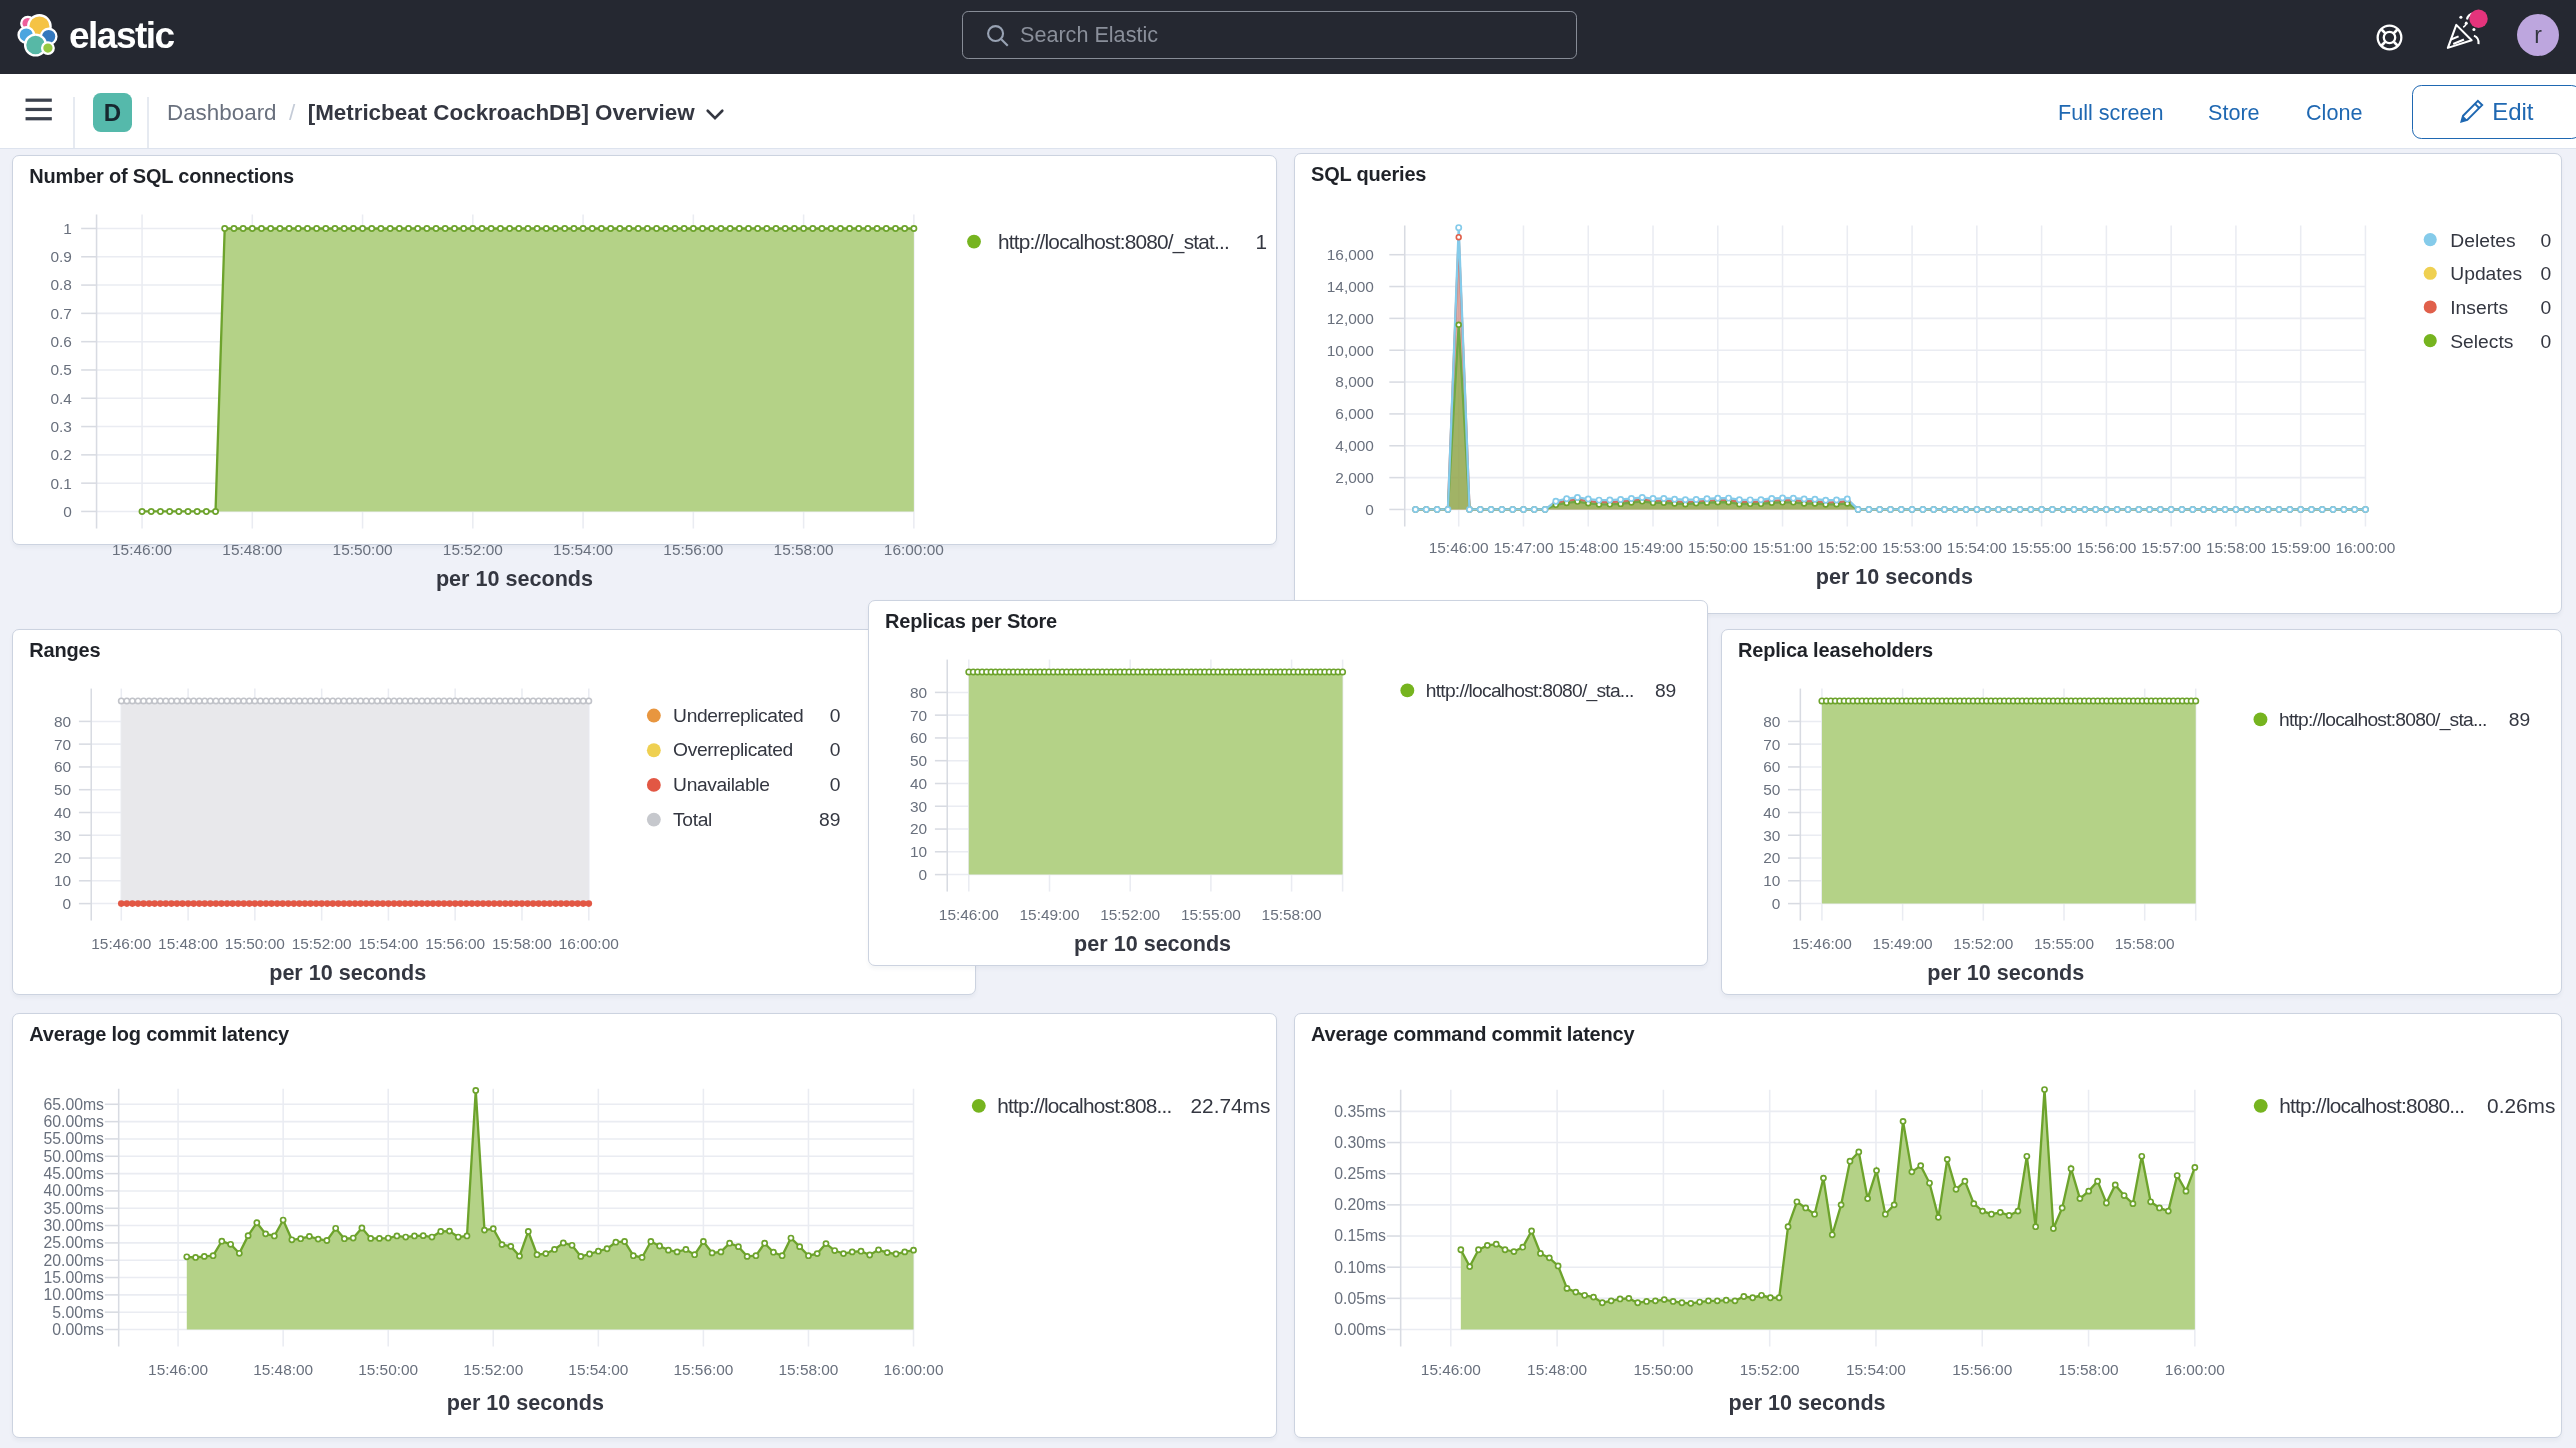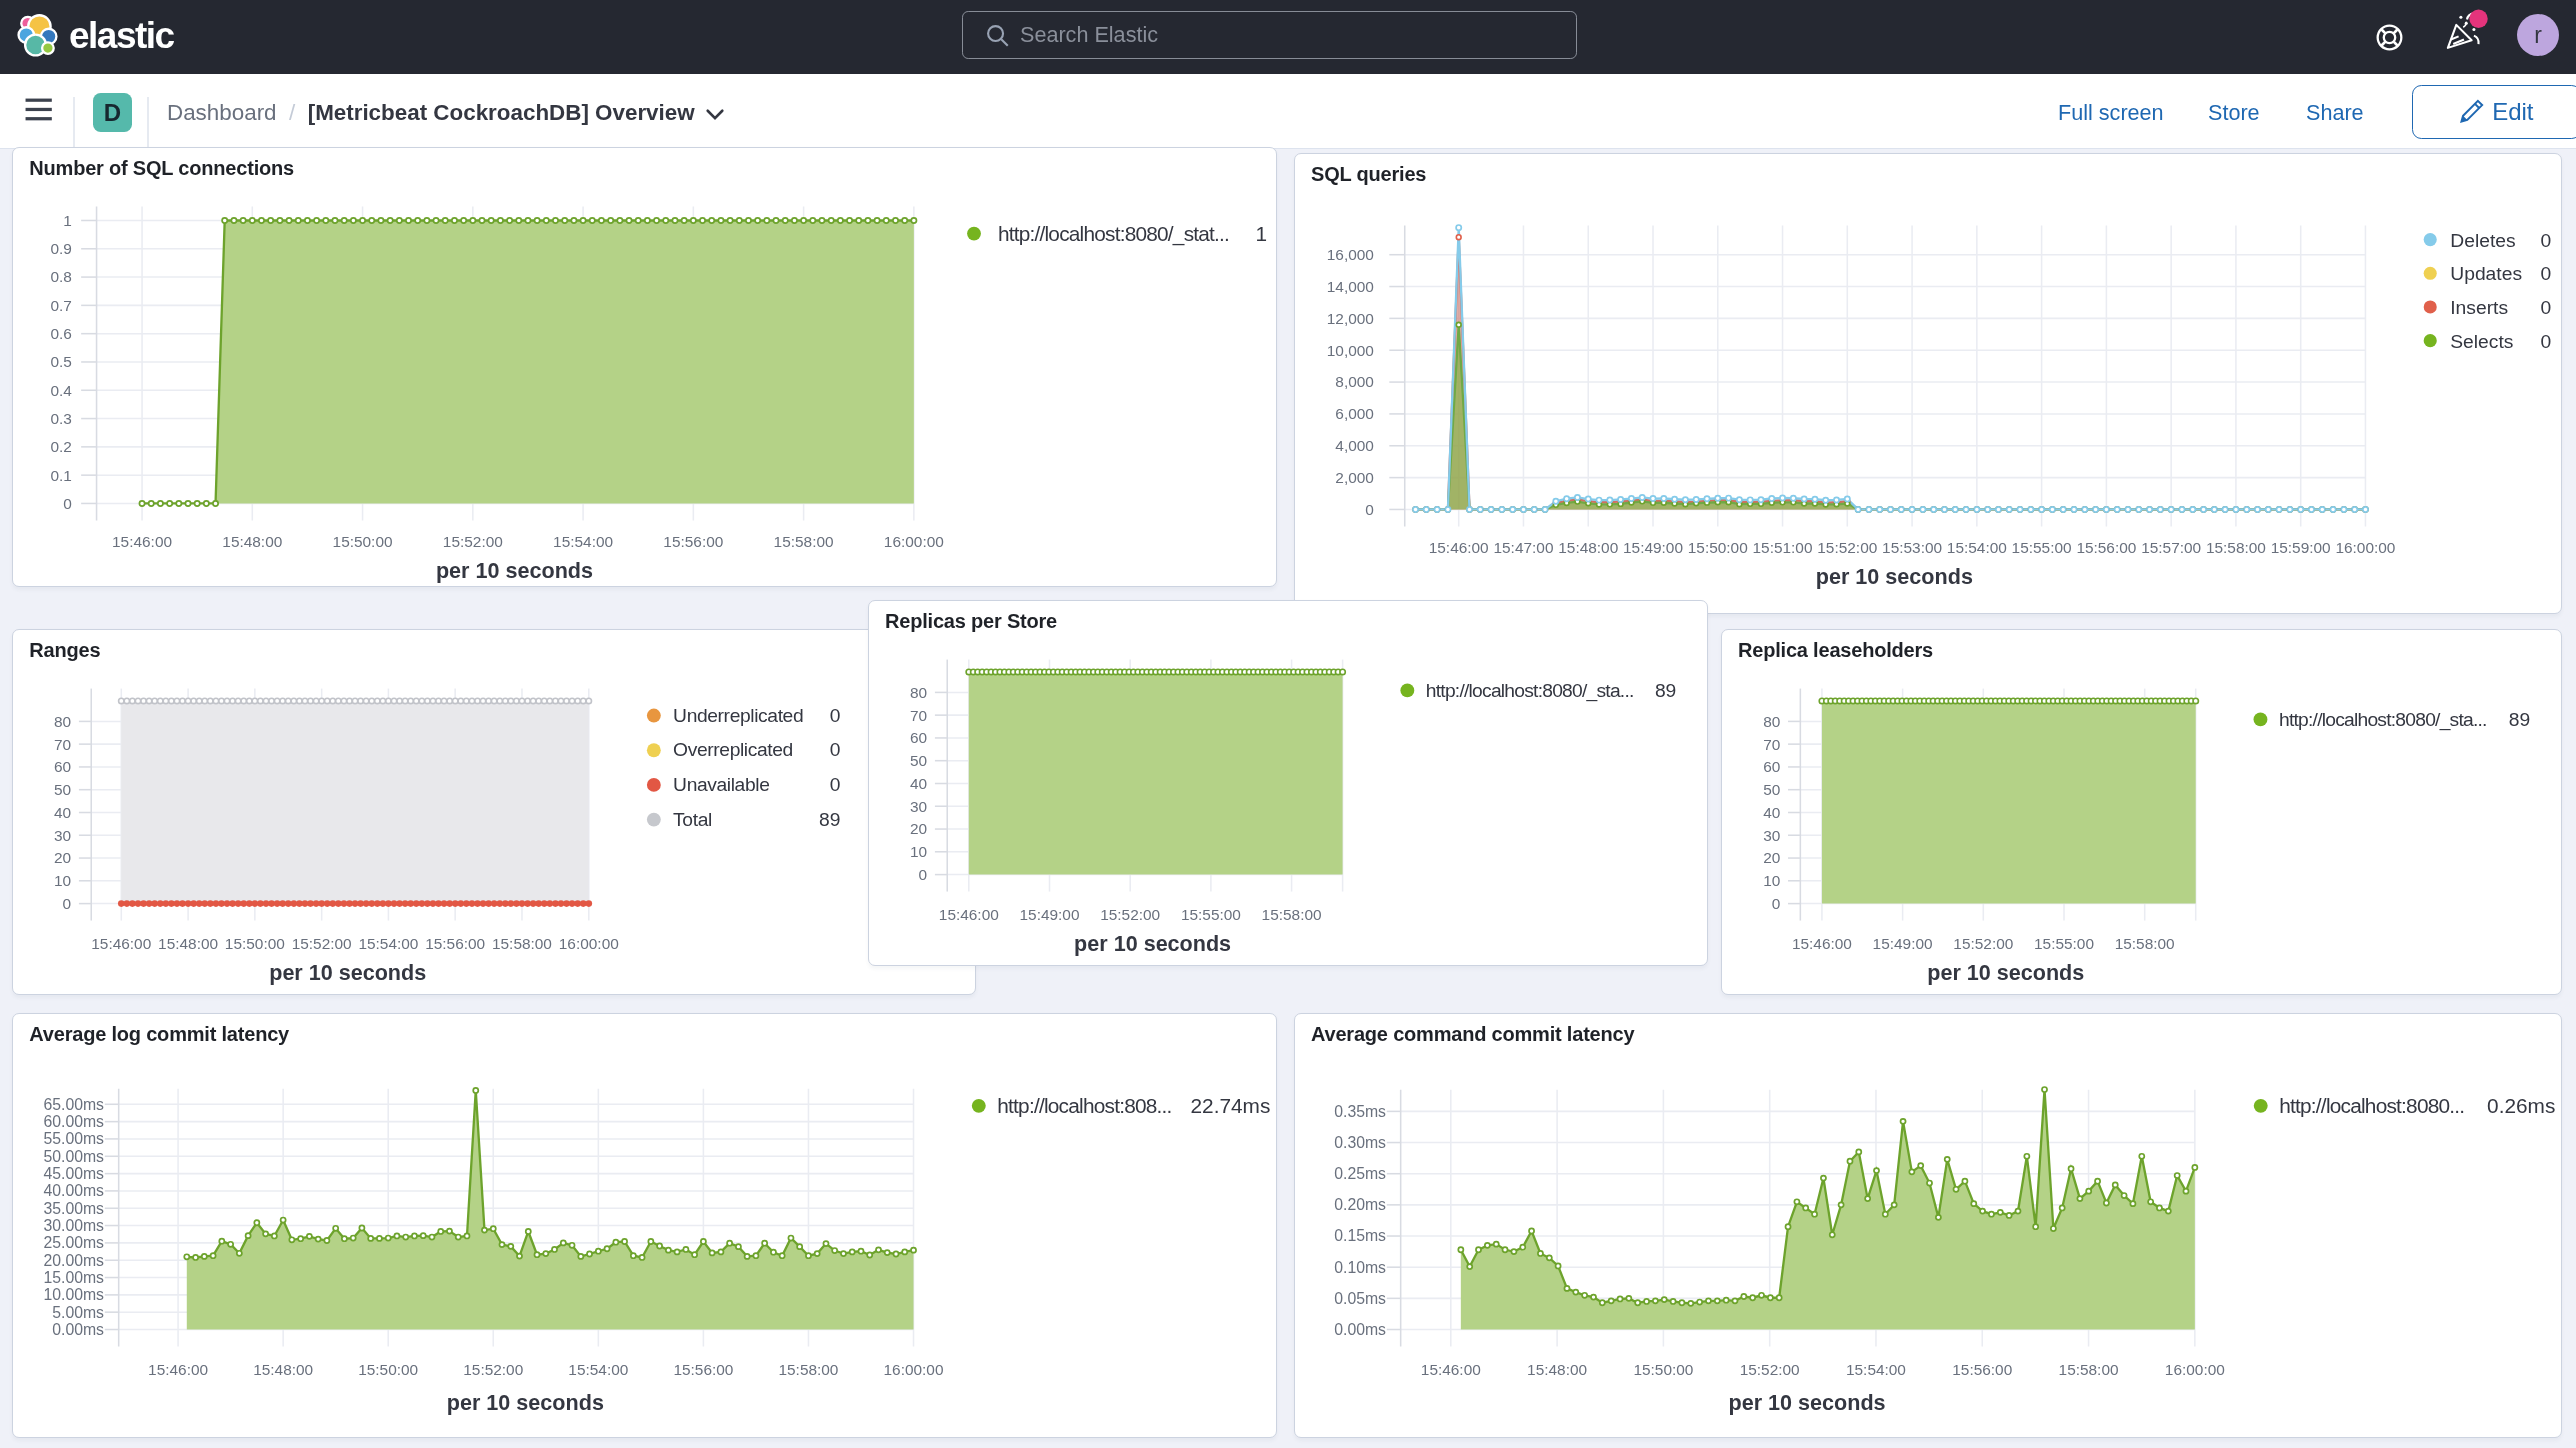--- a/index.html
+++ b/index.html
@@ -68,29 +68,29 @@
     </svg>
   <div class="abs" style="left:73px;top:23px;width:1.5px;height:51px;background:#e6eaf1"></div>
   <div class="abs" style="left:93px;top:18.5px;width:39px;height:39px;border-radius:7.7px;background:#55b9ab;
        text-align:center;line-height:39px;font-size:24px;font-weight:bold;color:#17282f">D</div>
   <div class="abs" style="left:147px;top:23px;width:1.5px;height:51px;background:#e6eaf1"></div>
   <div class="abs" style="left:167px;top:26px;font-size:22.4px;color:#69707d">Dashboard&nbsp;&nbsp;<span style="color:#c4cbd7">/</span>&nbsp;&nbsp;<span style="color:#343741;font-weight:bold">[Metricbeat CockroachDB] Overview</span><svg width="26" height="26" viewBox="0 0 16 16" style="vertical-align:-7px;margin-left:7.7px">
 <path d="M3.5 6 L8 10.5 L12.5 6" fill="none" stroke="#343741" stroke-width="1.6" stroke-linecap="round"></path>
 </svg></div>
   <div class="abs" style="left:2058px;top:26px;font-size:21.6px;color:#1f68b2">Full screen</div>
   <div class="abs" style="left:2208px;top:26px;font-size:21.6px;color:#1f68b2">Store</div>
-  <div class="abs" style="left:2306px;top:26px;font-size:21.6px;color:#1f68b2">Share</div>
+  <div class="abs" style="left:2306px;top:26px;font-size:21.6px;color:#1f68b2">Clone</div>
   <div class="abs" style="left:2412px;top:10.8px;width:169px;height:54px;border:1.5px solid #1f68b2;border-radius:9.3px;
        text-align:center;line-height:51px;font-size:24px;color:#1f68b2;background:#fff"><svg width="25" height="25" viewBox="0 0 16 16" style="vertical-align:-4.6px;margin-right:7.7px">
 <path d="M12.1 1.2 L14.8 3.9 L5.3 13.4 L1.6 14.4 L2.6 10.7 Z" fill="none" stroke="#1f68b2" stroke-width="1.3"></path>
 <line x1="10.2" y1="3.1" x2="12.9" y2="5.8" stroke="#1f68b2" stroke-width="1.3"></line>
 <path d="M2.6 10.7 L1.6 14.4 L5.3 13.4 Z" fill="#1f68b2"></path>
 </svg>Edit</div>
 </div>
-<div class="panel" style="left:12.3px;top:147px;width:1265px;height:440px">
+<div class="panel" style="left:12.3px;top:155px;width:1265px;height:390px">
 <div class="ptitle">Number of SQL connections</div>
 <svg width="1262" height="458" viewBox="0 0 1636 594">
       <line x1="108.0" y1="461.0" x2="1168.0" y2="461.0" stroke="#eaecf2" stroke-width="2"></line>
       <line x1="108.0" y1="424.3" x2="1168.0" y2="424.3" stroke="#eaecf2" stroke-width="2"></line>
       <line x1="108.0" y1="387.6" x2="1168.0" y2="387.6" stroke="#eaecf2" stroke-width="2"></line>
       <line x1="108.0" y1="350.9" x2="1168.0" y2="350.9" stroke="#eaecf2" stroke-width="2"></line>
       <line x1="108.0" y1="314.2" x2="1168.0" y2="314.2" stroke="#eaecf2" stroke-width="2"></line>
       <line x1="108.0" y1="277.5" x2="1168.0" y2="277.5" stroke="#eaecf2" stroke-width="2"></line>
       <line x1="108.0" y1="240.8" x2="1168.0" y2="240.8" stroke="#eaecf2" stroke-width="2"></line>
       <line x1="108.0" y1="204.1" x2="1168.0" y2="204.1" stroke="#eaecf2" stroke-width="2"></line>

